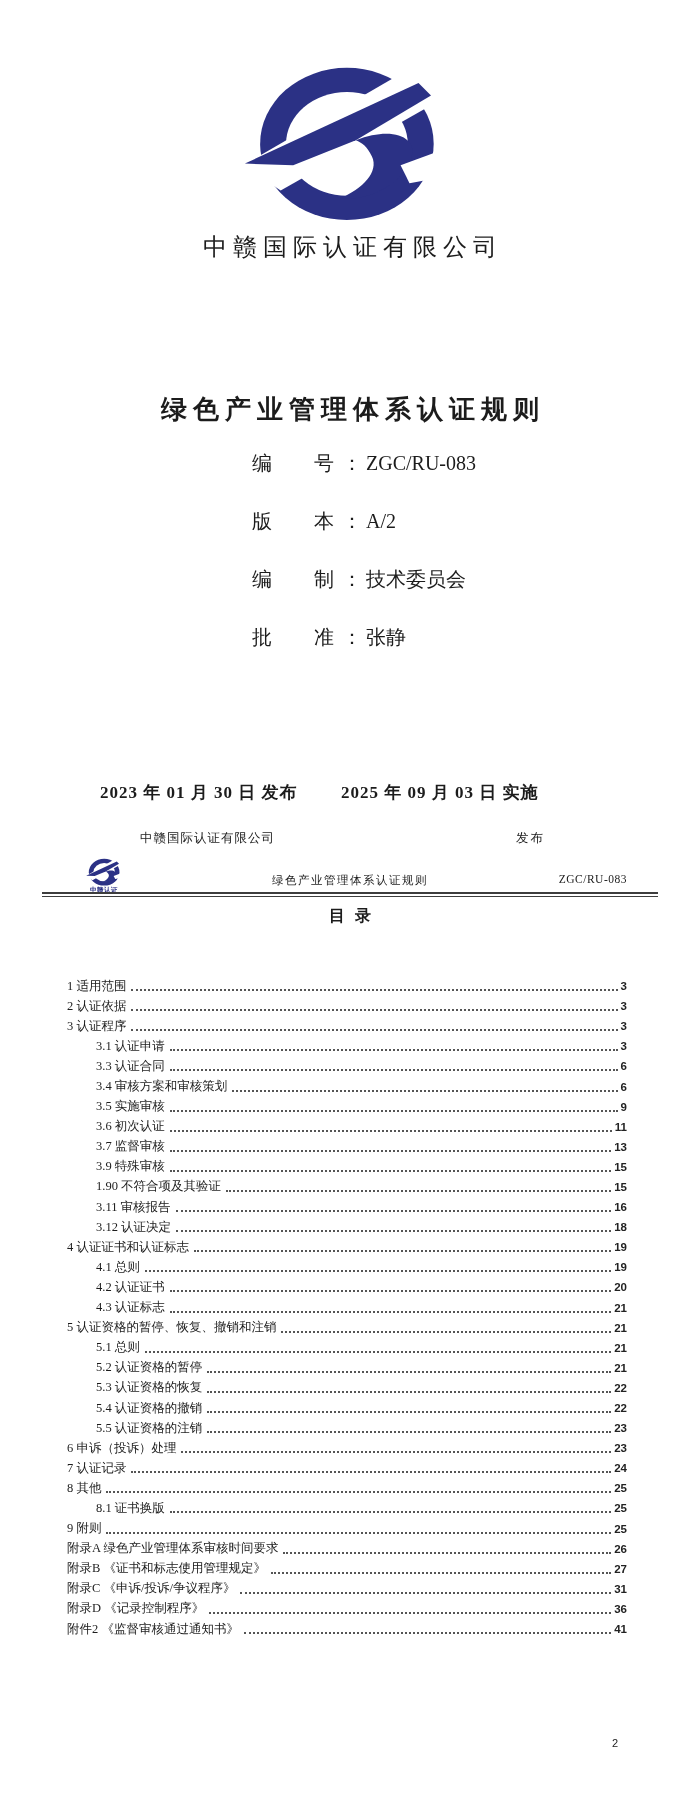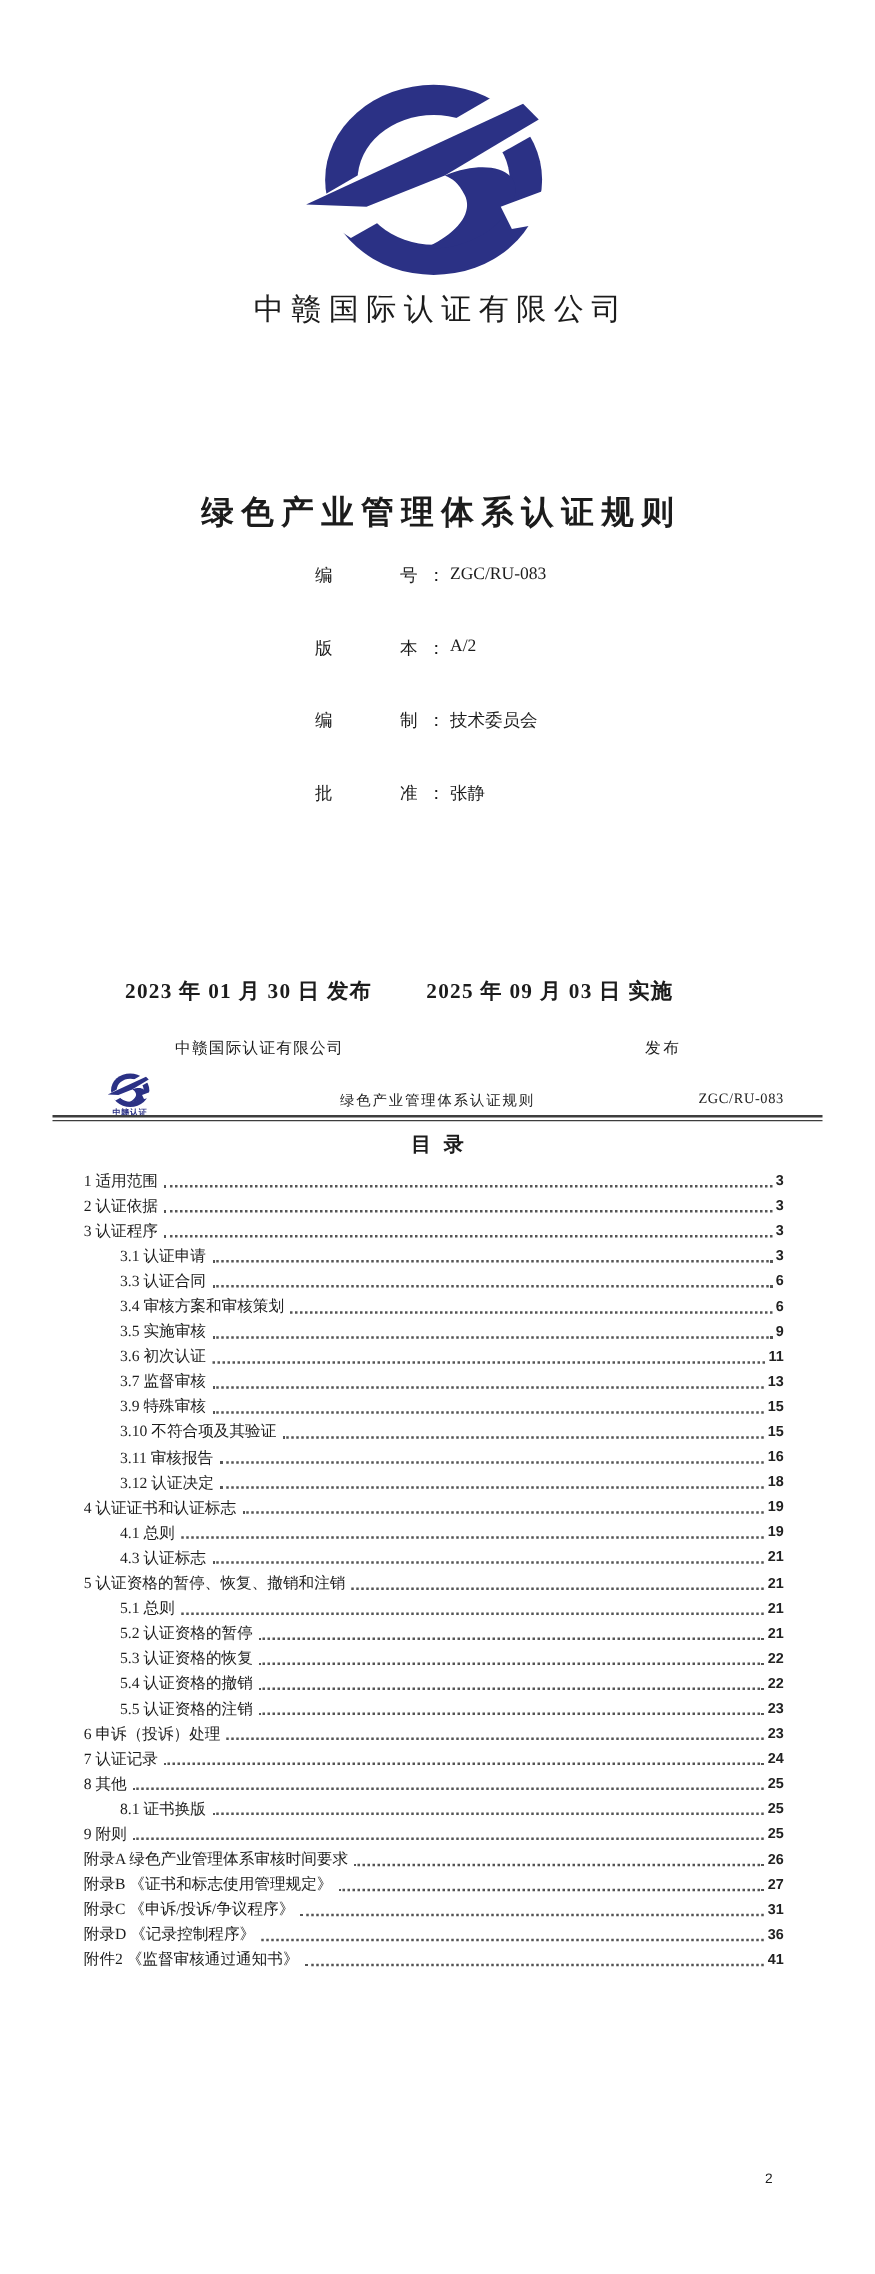--- a/index.html
+++ b/index.html
@@ -17,21 +17,21 @@
   .cover-logo svg { width:100%; height:100%; display:block; }
   .company-name {
     left:0; right:0; top:231px; text-align:center;
     font-size:24px; letter-spacing:6px; padding-left:6px; font-weight:500;
   }
   .doc-title {
     left:0; right:0; top:392px; text-align:center; margin:0;
     font-size:26px; font-weight:bold; letter-spacing:6px; padding-left:6px;
   }
   .cover-fields { left:252px; top:452px; }
-  .field-row { display:flex; height:23px; margin-bottom:35px; font-size:14px; }
+  .field-row { display:flex; align-items:center; height:23px; margin-bottom:35px; font-size:20px; }
   .field-label { width:82px; text-align:justify; text-align-last:justify; }
   .field-colon { margin:0 4px 0 8px; }
   .field-value { white-space:nowrap; }
   .date-line { top:781px; font-size:17px; font-weight:bold; letter-spacing:1px; white-space:nowrap; }
   .date-release { left:100px; }
   .date-implement { left:341px; }
   .footer-company { left:140px; top:830px; font-size:12.5px; letter-spacing:1px; }
   .footer-publish { left:516px; top:830px; font-size:12.5px; letter-spacing:2px; }
 
   
@@ -39,21 +39,21 @@
   .hdr-logo svg { width:38px; height:30px; display:block; margin:0 auto; }
   .hdr-logo-caption { font-size:6.5px; color:var(--brand); letter-spacing:0.5px; font-weight:bold; display:block; margin-top:-1px; }
   .hdr-title { left:0; right:0; top:873px; text-align:center; font-size:11.5px; letter-spacing:1.5px; }
   .hdr-number { right:73px; top:873px; font-size:11.5px; letter-spacing:0.5px; }
   .hdr-rule { left:42px; top:892px; width:616px; height:2px;
     border-top:2px solid var(--rule); border-bottom:1px solid var(--rule); }
 
   
   .toc-title { left:0; right:0; top:906px; text-align:center; margin:0;
     font-size:16px; font-weight:bold; letter-spacing:10px; padding-left:10px; }
-  .toc { left:67px; top:935px; width:560px; }
+  .toc { left:67px; top:976px; width:560px; }
   .toc-row { display:flex; align-items:center; height:20.1px; font-size:12.5px; }
   .toc-row.level1 { padding-left:29px;justify-content:flex-end; }
   .toc-text { white-space:nowrap; }
   .toc-leader { flex:1; border-bottom:2px dotted #555; margin:0 3px 0 5px; position:relative; top:4px; min-width:10px; }
   .toc-page { font-family:"Liberation Sans","DejaVu Sans",sans-serif; font-weight:bold; font-size:11.5px; color:#222; }
   .page-num { left:612px; top:1737px; font-size:11px; font-family:"Liberation Sans","DejaVu Sans",sans-serif; }
 </style>
 </head>
 <body>
 
@@ -176,21 +176,21 @@
   </div>
 
 
   <div class="toc-row level1">
     <span class="toc-text">3.9 特殊审核</span>
     <span class="toc-leader"></span>
     <span class="toc-page">15</span>
   </div>
 
   <div class="toc-row level1">
-    <span class="toc-text">3.10 不符合项及其验证</span>
+    <span class="toc-text">1.90 不符合项及其验证</span>
     <span class="toc-leader"></span>
     <span class="toc-page">15</span>
   </div>
 
   <div class="toc-row level1">
     <span class="toc-text">3.11 审核报告</span>
     <span class="toc-leader"></span>
     <span class="toc-page">16</span>
   </div>
 
@@ -205,20 +205,25 @@
     <span class="toc-leader"></span>
     <span class="toc-page">19</span>
   </div>
 
   <div class="toc-row level1">
     <span class="toc-text">4.1 总则</span>
     <span class="toc-leader"></span>
     <span class="toc-page">19</span>
   </div>
 
+  <div class="toc-row level1">
+    <span class="toc-text">4.2 认证证书</span>
+    <span class="toc-leader"></span>
+    <span class="toc-page">20</span>
+  </div>
 
   <div class="toc-row level1">
     <span class="toc-text">4.3 认证标志</span>
     <span class="toc-leader"></span>
     <span class="toc-page">21</span>
   </div>
 
   <div class="toc-row">
     <span class="toc-text">5 认证资格的暂停、恢复、撤销和注销</span>
     <span class="toc-leader"></span>

